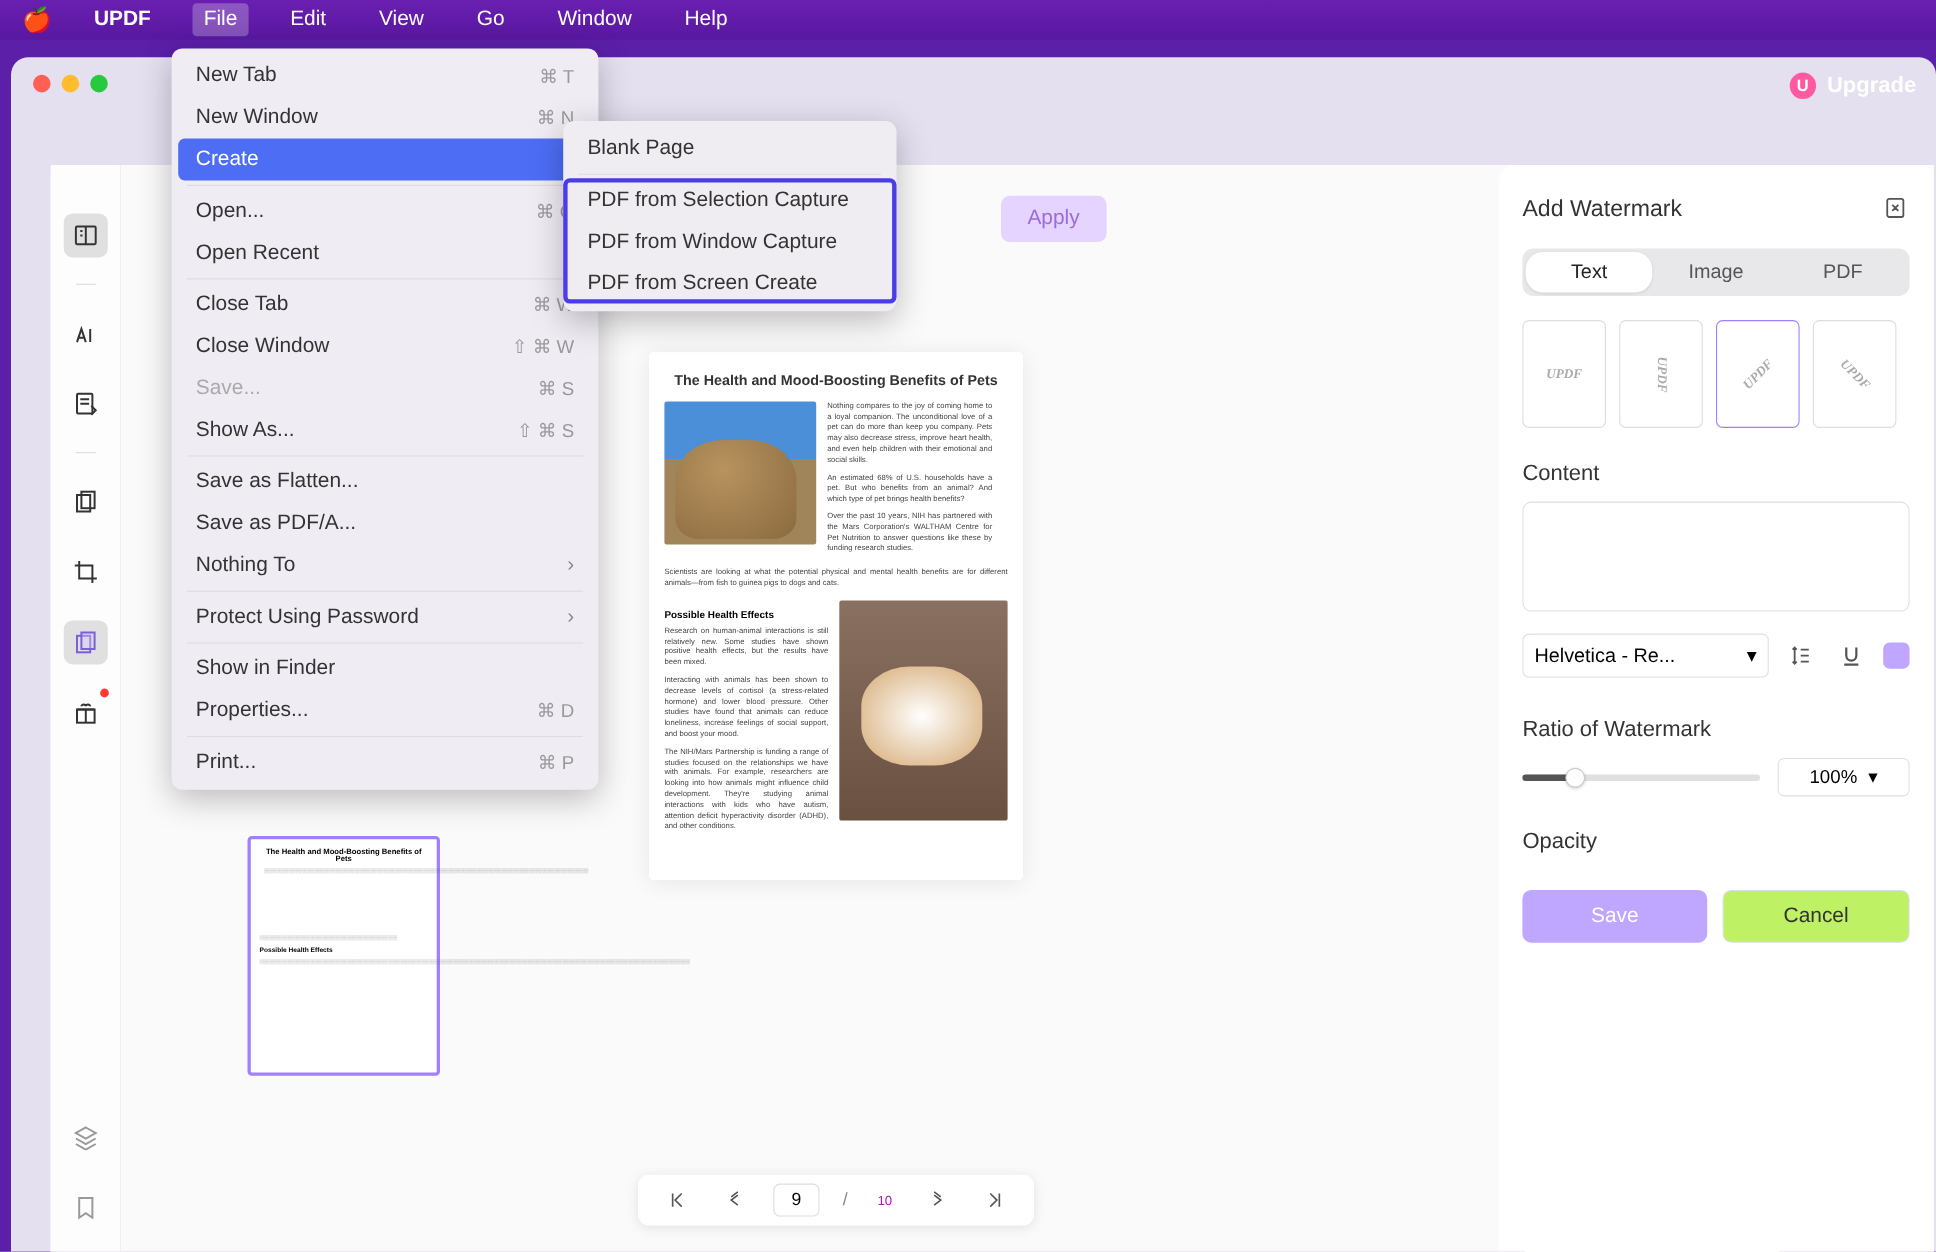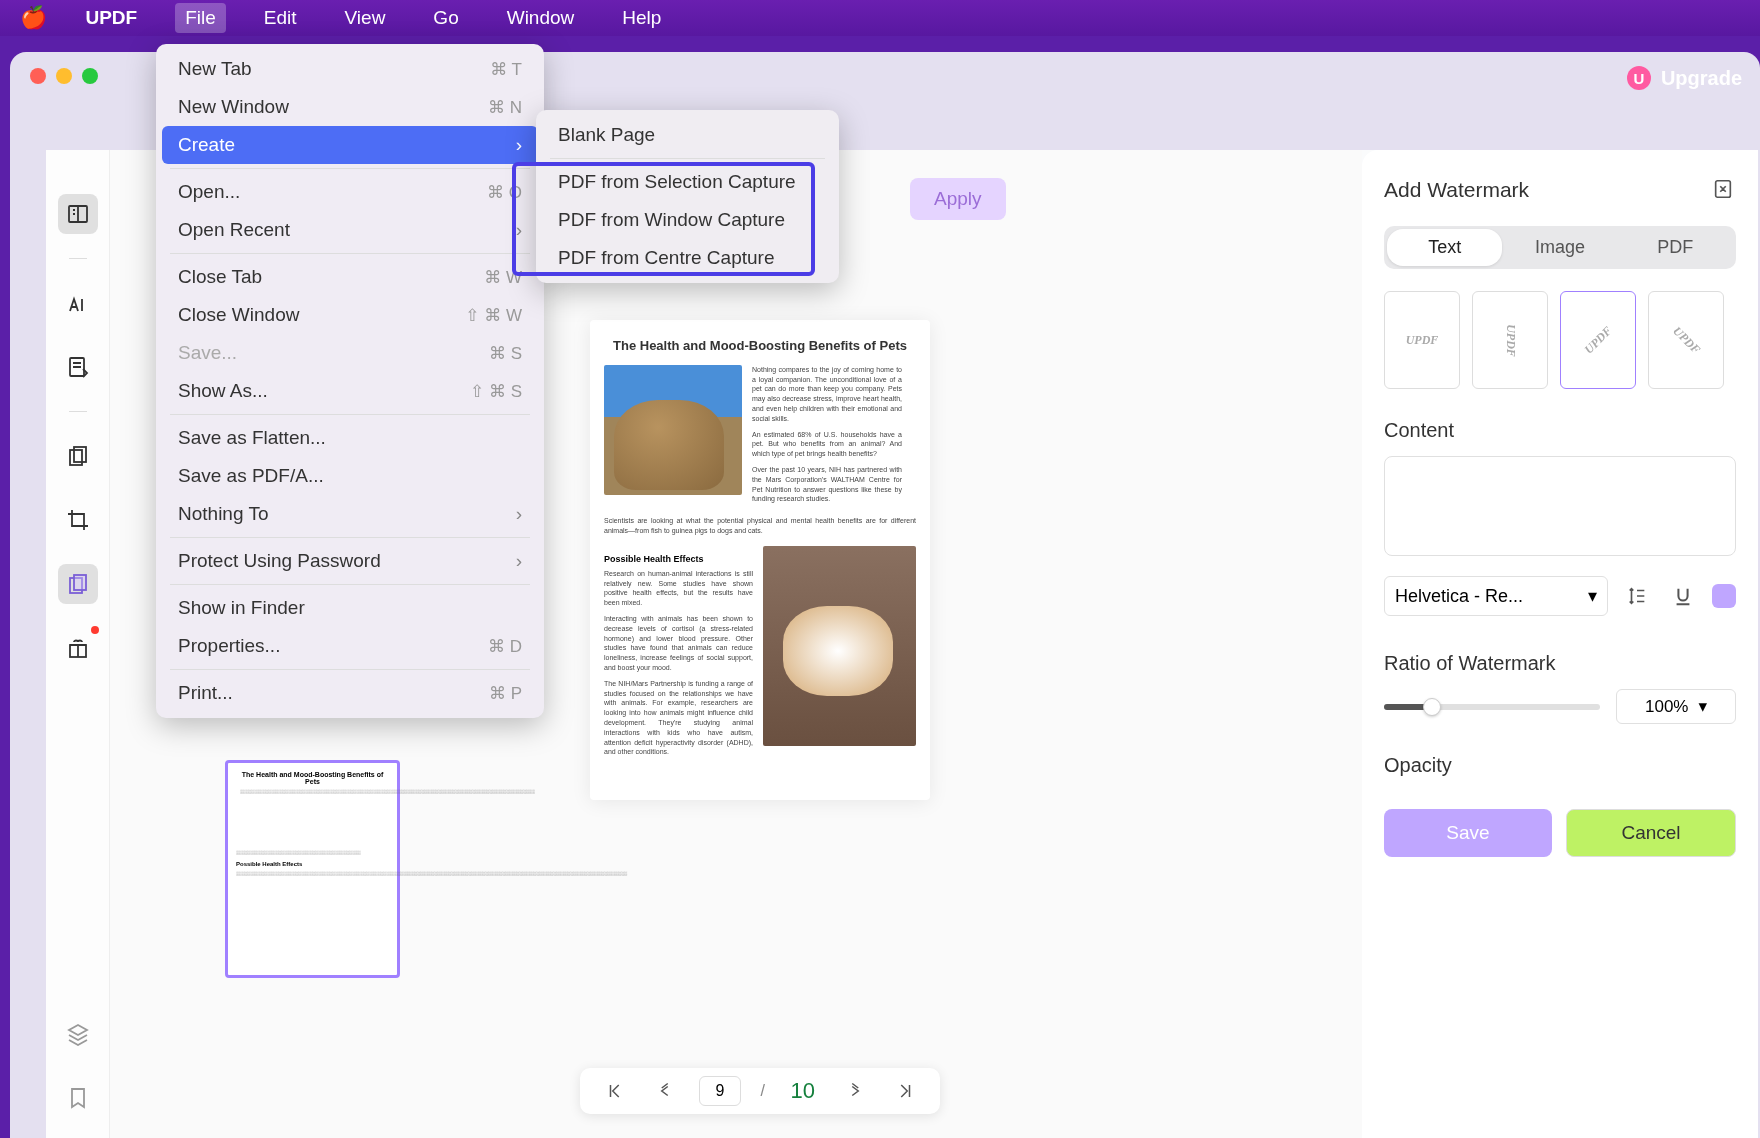--- a/index.html
+++ b/index.html
@@ -59,21 +59,21 @@
 .thumb-sub { font-size: 6px; font-weight: 700; margin-top: 6px; }
 .thumb-row2 { display: flex; margin-top: 4px; gap: 4px; }
 .thumb-text2 { font-size: 4px; color: #666; flex: 1; }
 .thumb-img2 { width: 75px; height: 70px; background: linear-gradient(#8a7060,#5a4030); }
 
 
 .page-nav { position: absolute; left: 470px; bottom: 24px; width: 360px; height: 46px; background: #fff; border-radius: 10px; box-shadow: 0 2px 12px rgba(0,0,0,0.1); display: flex; align-items: center; justify-content: space-around; padding: 0 10px; }
 .nav-btn { background: none; border: none; cursor: pointer; color: #555; padding: 6px; }
 .page-input { border: 1px solid #ddd; border-radius: 6px; width: 42px; text-align: center; height: 30px; font-size: 16px; }
 .page-sep { color: #888; }
-.page-total { color: #15803d; font-size: 22px; padding: 0 6px; }
+.page-total { color: #a21caf; font-size: 12px; padding: 0 6px; }
 
 
 .right-panel { width: 396px; background: #fff; border-radius: 16px 0 0 0; padding: 28px 22px; overflow-y: auto; }
 .rp-header { display: flex; justify-content: space-between; align-items: center; margin-bottom: 24px; }
 .rp-title { font-size: 21px; font-weight: 500; color: #333; }
 .rp-collapse { width: 24px; height: 24px; color: #555; cursor: pointer; }
 
 .tab-row { display: flex; background: #e8e8ea; border-radius: 10px; padding: 3px; margin-bottom: 22px; }
 .tab { flex: 1; text-align: center; padding: 8px; border-radius: 16px; font-size: 18px; color: #555; cursor: pointer; }
 .tab.active { background: #fff; color: #222; box-shadow: 0 1px 3px rgba(0,0,0,0.1); }
@@ -109,21 +109,21 @@
 .dropdown { position: absolute; background: #f0ecf4; border-radius: 10px; box-shadow: 0 8px 30px rgba(0,0,0,0.25); padding: 6px; font-size: 19px; }
 .dd-item { padding: 8px 16px; border-radius: 6px; display: flex; justify-content: space-between; align-items: center; color: #333; cursor: pointer; }
 .dd-item.highlighted { background: #4d6df5; color: #fff; }
 .dd-item.disabled { color: #aaa; }
 .dd-sep { height: 1px; background: #ddd; margin: 4px 8px; }
 .dd-shortcut { color: #999; font-size: 17px; }
 .dd-arrow { color: #888; }
 .dd-item.highlighted .dd-arrow { color: #fff; }
 
 .file-menu { left: 156px; top: 44px; width: 388px; }
-.create-menu { left: 512px; top: 110px; width: 303px; background: #f0edf2; margin-left: 24px; }
+.create-menu { left: 512px; top: 110px; width: 303px; background: #f0edf2; }
 .create-highlight { position: absolute; left: 512px; top: 162px; width: 303px; height: 114px; border: 4px solid #4b3de6; border-radius: 6px; pointer-events: none; }
 svg { display: block; }
 </style>
 </head>
 <body>
 
 <div class="menubar">
   <span class="apple-logo">🍎</span>
   <span class="menubar-item app-name">UPDF</span>
   <span class="menubar-item active">File</span>
@@ -429,16 +429,16 @@
       <span>Blank Page</span>
     </div>
   <div class="dd-sep"></div>
   <div class="dd-item">
       <span>PDF from Selection Capture</span>
     </div>
   <div class="dd-item">
       <span>PDF from Window Capture</span>
     </div>
   <div class="dd-item">
-      <span>PDF from Centre Capture</span>
+      <span>PDF from Screen Create</span>
     </div>
 </div>
 <div class="create-highlight"></div>
 
 </body></html>

